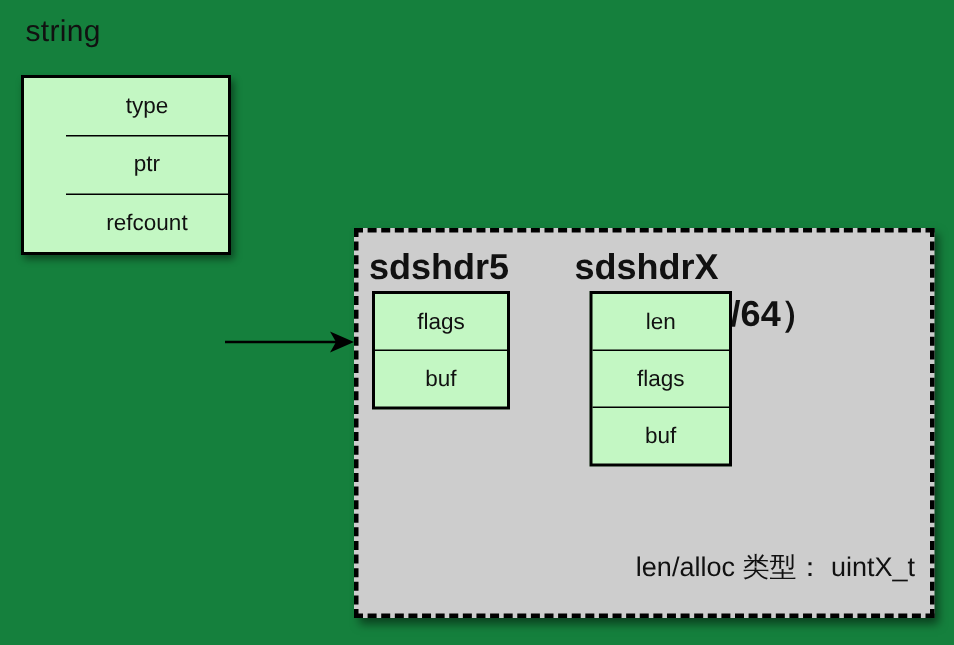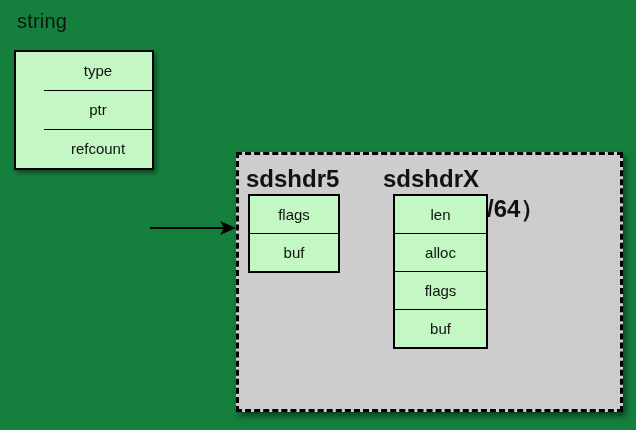--- a/index.html
+++ b/index.html
@@ -123,20 +123,20 @@
 
     <div class="struct-box sdshdr5-box">
       <div class="cell">flags</div>
       <div class="cell">buf</div>
     </div>
 
     <div class="panel-label label-sdshdrX">sdshdrX（8/16/32/64）</div>
 
     <div class="struct-box sdshdrX-box">
       <div class="cell">len</div>
-      <div class="cell">alloc</div>
       <div class="cell">flags</div>
       <div class="cell">buf</div>
     </div>
 
+    <div class="panel-note">len/alloc 类型： uintX_t</div>
   </div>
 
 </div>
 
 </body></html>

